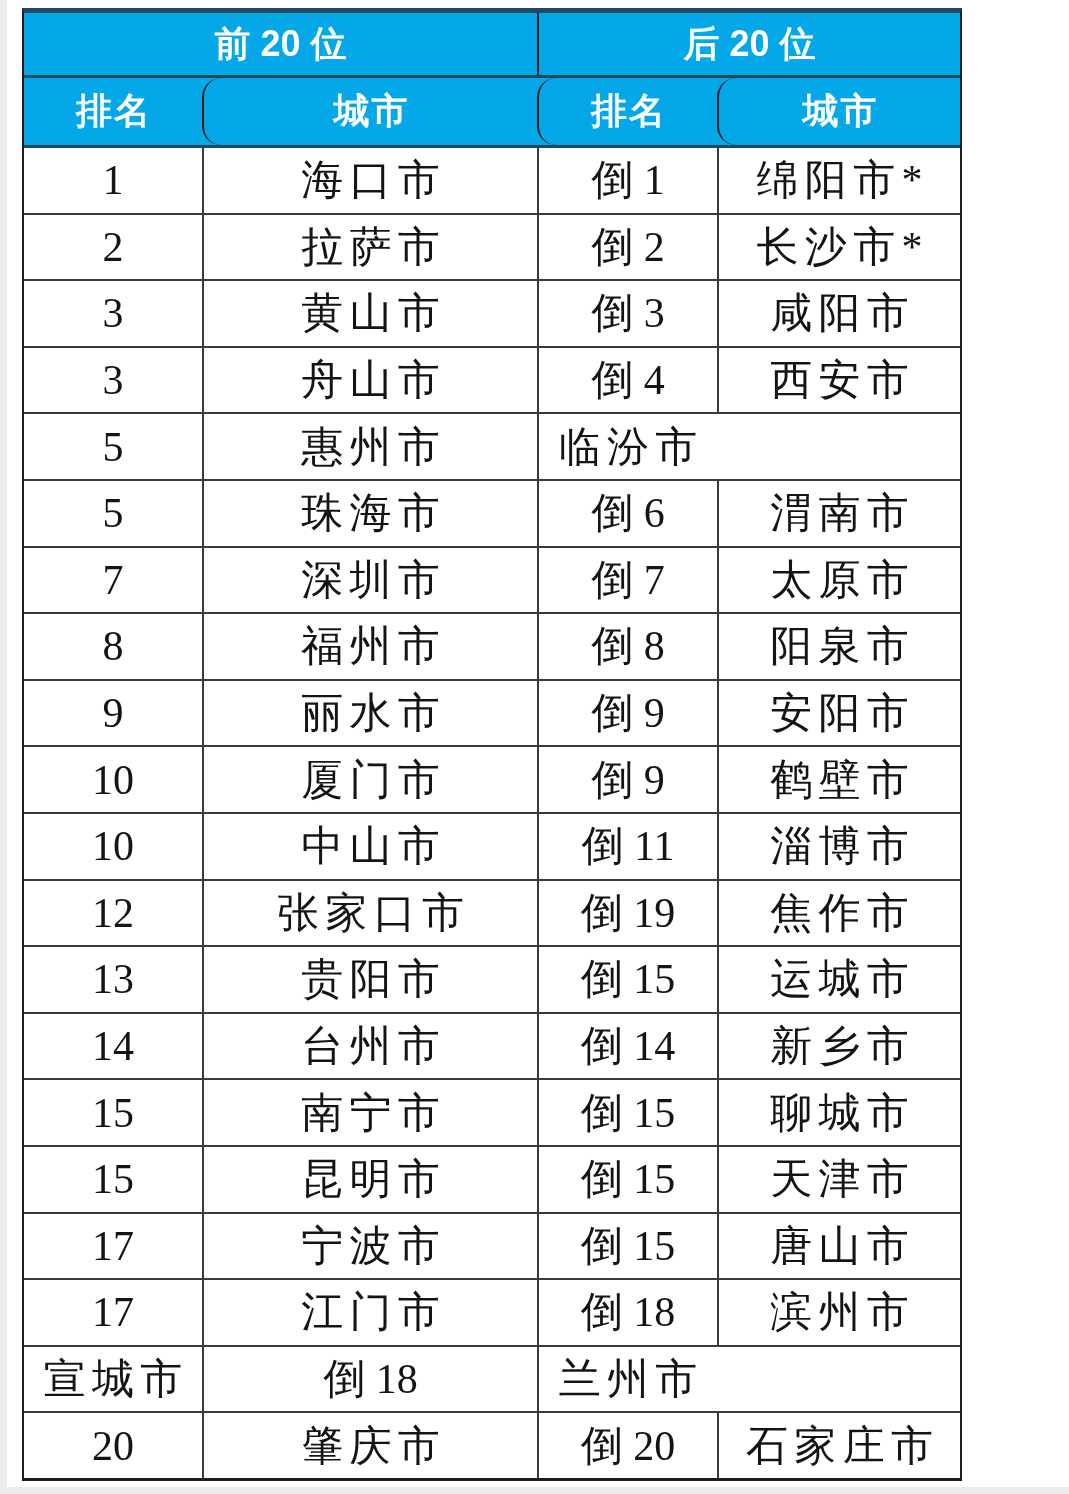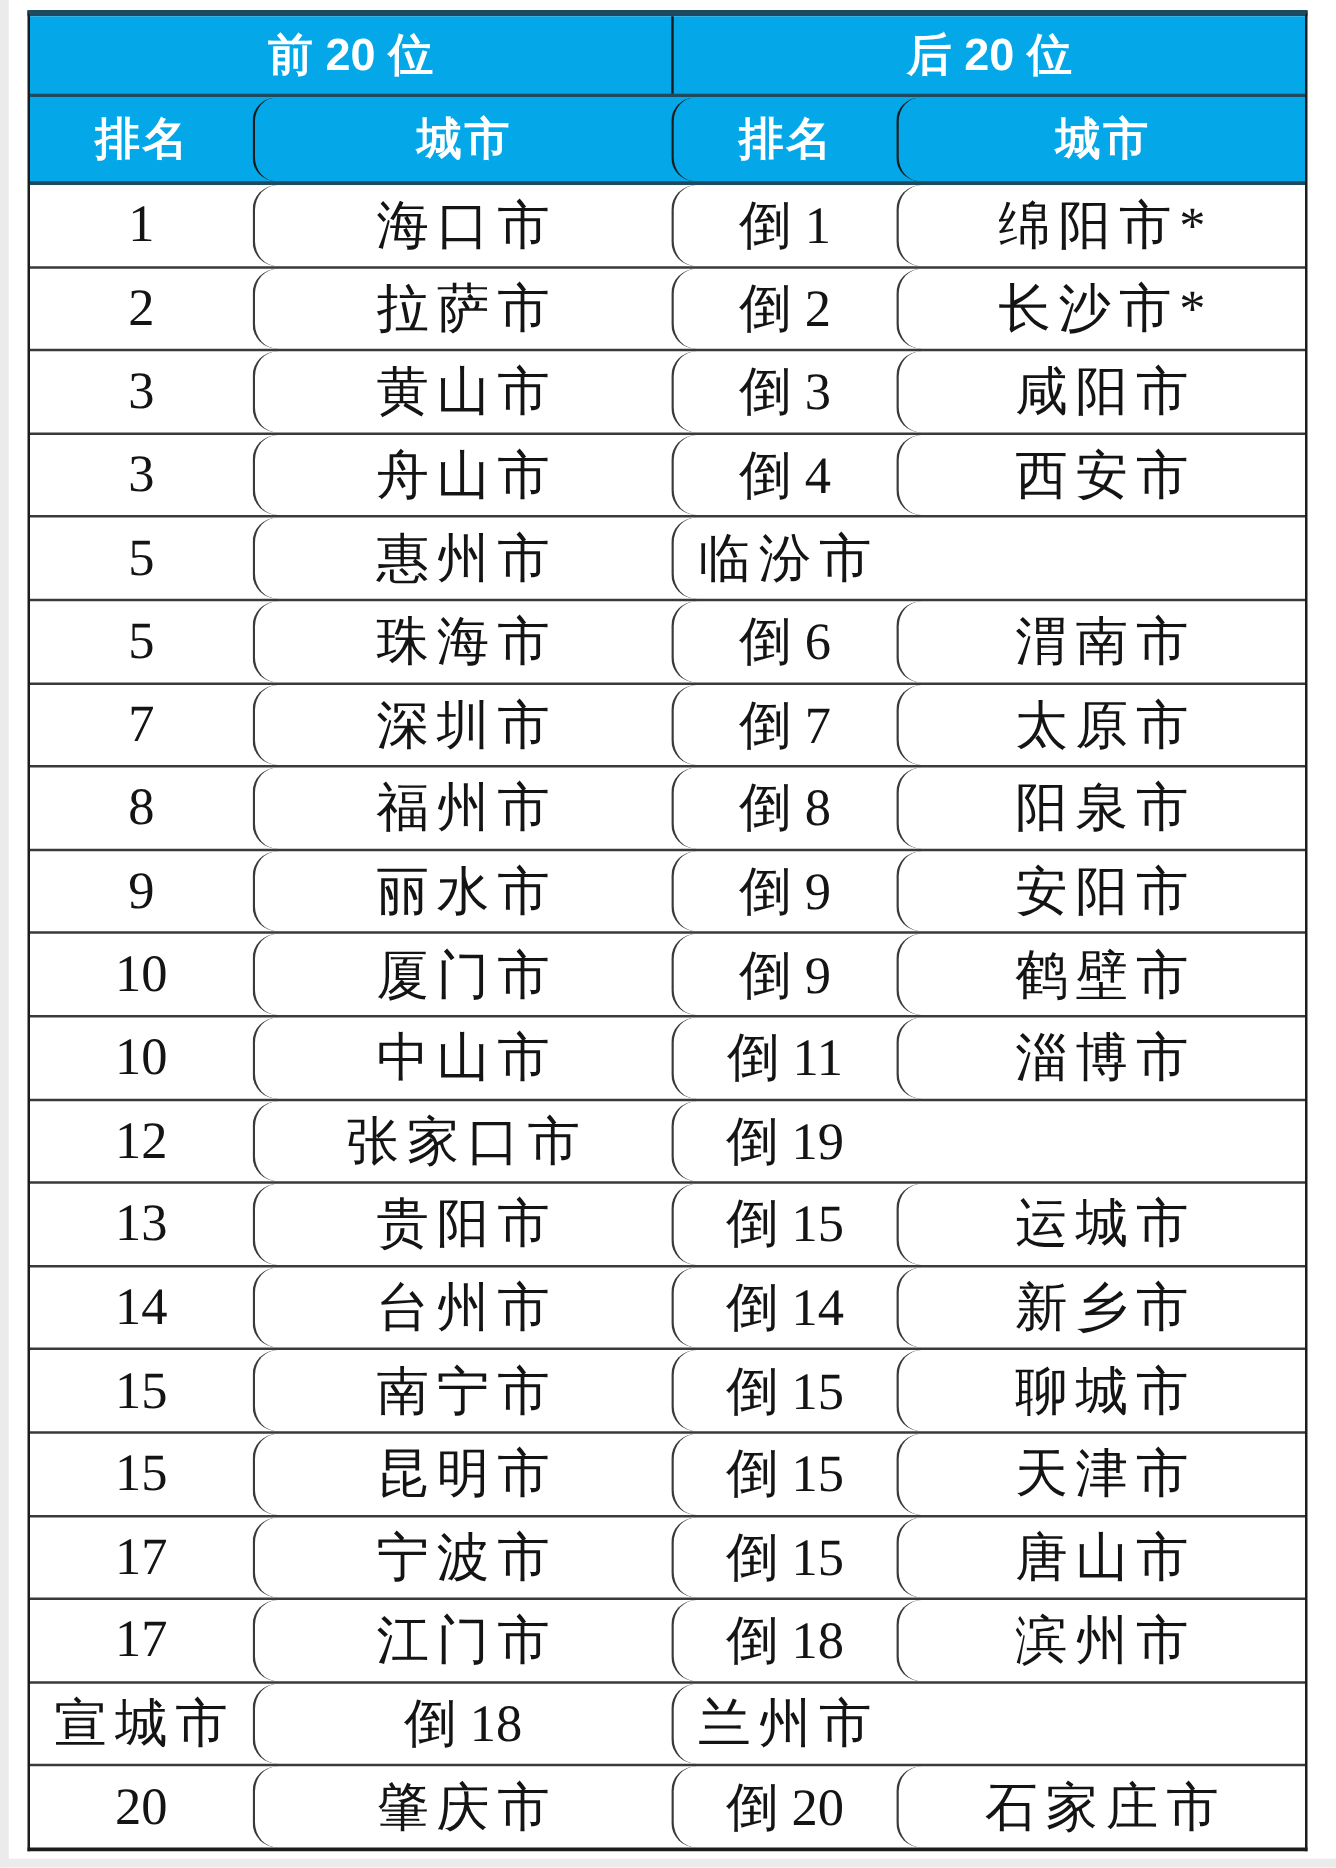--- a/index.html
+++ b/index.html
@@ -17,21 +17,21 @@
   body{
     background:var(--page-bg);
     position:relative;
     overflow:hidden;
     font-family:"Liberation Serif","DejaVu Serif",serif;
   }
   .edge-left{position:absolute;left:0;top:0;width:7px;height:100%;background:var(--edge-strip);}
   .edge-bottom{position:absolute;left:0;bottom:0;width:100%;height:7px;background:var(--edge-strip);}
 
   .tbl{
-    position:absolute;left:22px;top:8px;width:1024px;height:1473px;
+    position:absolute;left:22px;top:8px;width:940px;height:1473px;
     border-left:2px solid var(--outer-border);
     border-right:2px solid var(--outer-border);
     border-bottom:3px solid var(--outer-border);
     border-top:5px solid var(--navy-line);
     display:flex;flex-direction:column;
     background:#fff;
   }
 
   .title-row{
     height:65px;flex:0 0 65px;
@@ -60,21 +60,21 @@
     flex:1 1 0;
     display:grid;grid-template-columns:178px 335px 180px 1fr;
   }
   .data-row + .data-row{border-top:2px solid var(--grid-line);}
   .cell{
     display:flex;align-items:center;justify-content:center;
     font-size:42px;color:var(--data-text);
     font-family:"Liberation Serif","DejaVu Serif",serif;
     white-space:nowrap;
   }
-  .cell + .cell{border-left:2px solid var(--grid-line);border-radius:20px;}
+  .cell + .cell{border-left:2px solid var(--grid-line);}
   .cell.city{letter-spacing:0.15em;text-indent:0.15em;}
 </style>
 </head>
 <body>
 
 <div class="edge-left"></div>
 <div class="edge-bottom"></div>
 
 <div class="tbl">
 
@@ -164,20 +164,21 @@
     <div class="cell rank">10</div>
     <div class="cell city">中山市</div>
     <div class="cell rank">倒 11</div>
     <div class="cell city">淄博市</div>
   </div>
 
   <div class="data-row">
     <div class="cell rank">12</div>
     <div class="cell city">张家口市</div>
     <div class="cell rank">倒 19</div>
+    <div class="cell city">焦作市</div>
   </div>
 
   <div class="data-row">
     <div class="cell rank">13</div>
     <div class="cell city">贵阳市</div>
     <div class="cell rank">倒 15</div>
     <div class="cell city">运城市</div>
   </div>
 
   <div class="data-row">

